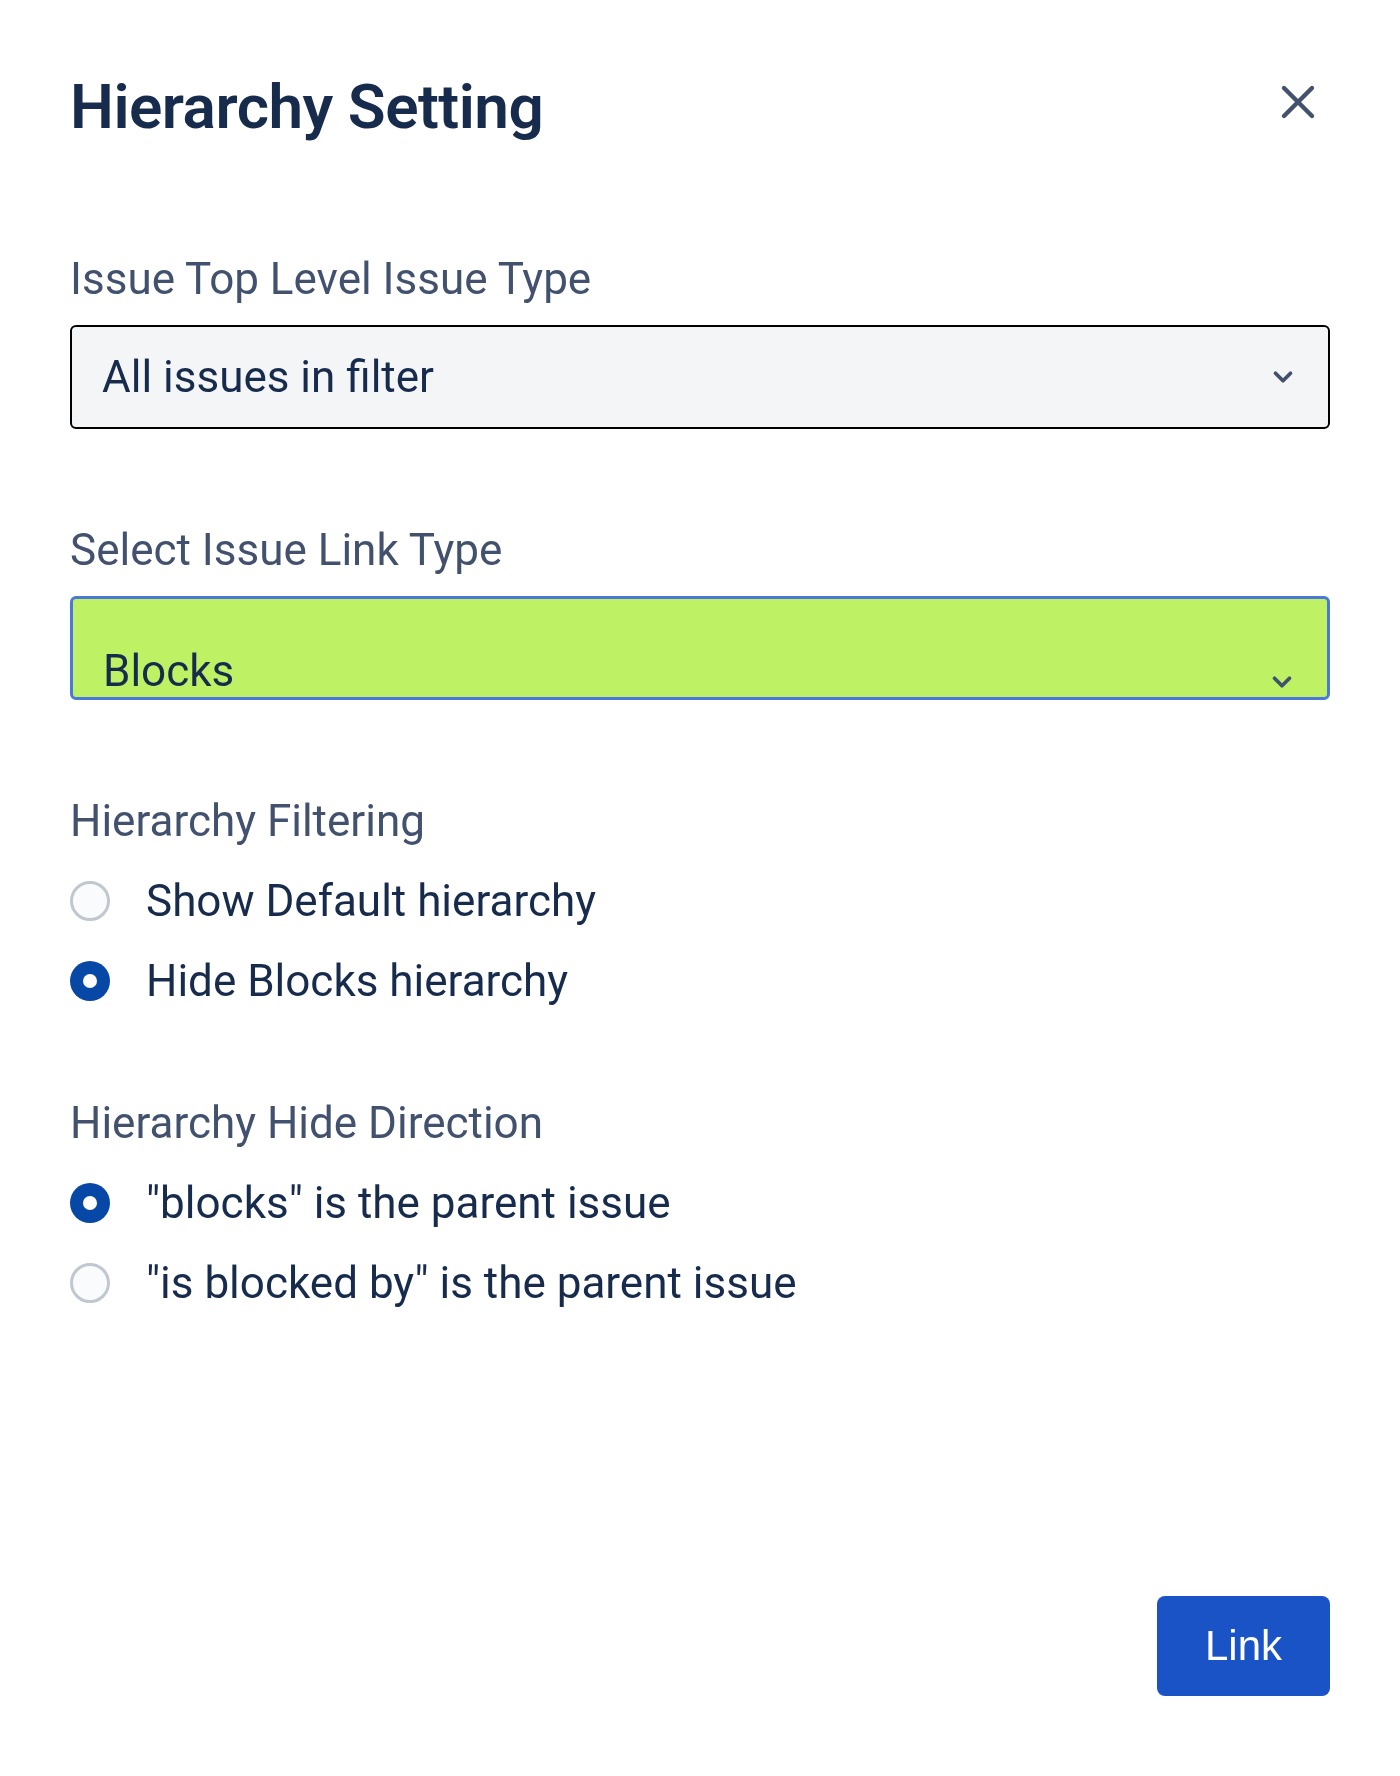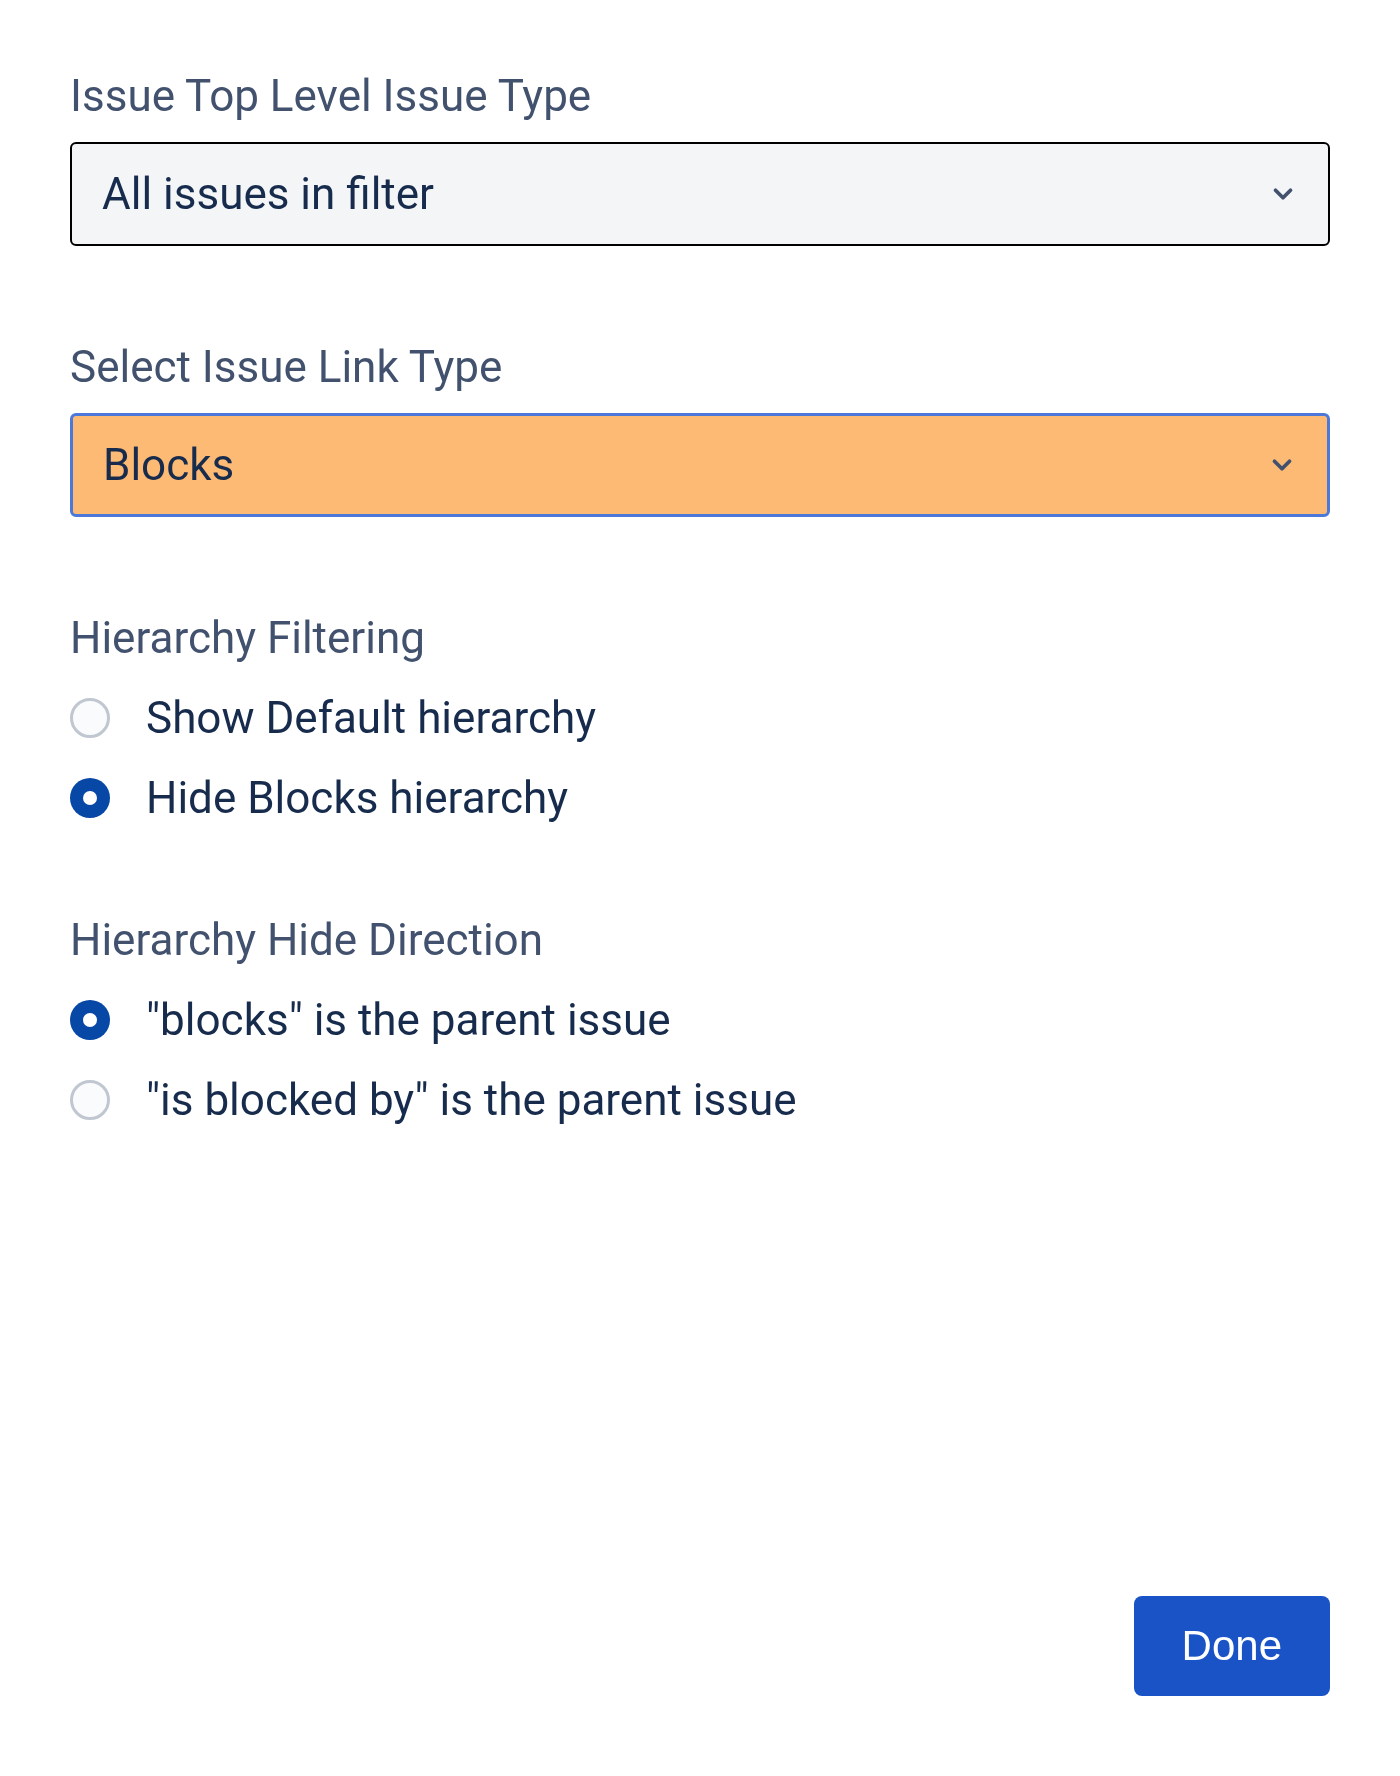--- a/index.html
+++ b/index.html
@@ -58,22 +58,23 @@
     font-size: 44px;
     color: #172b4d;
     border-radius: 6px;
     cursor: pointer;
   }
   .select.filled {
     background: #f4f5f7;
     border: 2px solid #000000;
   }
   .select.outlined {
-    background: #fdba74;
+    background: #bef264;
     border: 3px solid #4c78d9;
+    align-items: flex-end;
   }
   .select .chev { color: #42526e; flex-shrink:0; }
   .select .chev svg { display:block; }
 
   .section-heading {
     font-size: 44px;
     color: #42526e;
     margin-bottom: 28px;
     font-weight: 400;
   }
@@ -127,20 +128,31 @@
     padding: 26px 48px;
     border-radius: 8px;
     cursor: pointer;
   }
 </style>
 </head>
 <body>
 
 <div class="dialog">
 
+  <div class="dialog-header">
+    <div class="dialog-title">Hierarchy Setting</div>
+    <button class="close-btn">
+      <span>
+        <svg width="48" height="48" viewBox="0 0 24 24" fill="none" stroke="currentColor" stroke-width="2.2" stroke-linecap="round">
+            <line x1="5" y1="5" x2="19" y2="19"></line>
+            <line x1="19" y1="5" x2="5" y2="19"></line>
+          </svg>
+      </span>
+    </button>
+  </div>
 
   <div class="field-group">
     <div class="field-label">Issue Top Level Issue Type</div>
     <div class="select filled">
       <span>All issues in filter</span>
       <span class="chev">
         <svg width="30" height="30" viewBox="0 0 24 24" fill="none" stroke="currentColor" stroke-width="3" stroke-linecap="round" stroke-linejoin="round">
             <polyline points="6 9 12 15 18 9"></polyline>
           </svg>
       </span>
@@ -185,16 +197,16 @@
         <span class="radio-label">"blocks" is the parent issue</span>
       </div>
       <div class="radio-item">
         <span class="radio-outer unchecked"></span>
         <span class="radio-label">"is blocked by" is the parent issue</span>
       </div>
     </div>
   </div>
 
   <div class="footer">
-    <button class="done-btn">Done</button>
+    <button class="done-btn">Link</button>
   </div>
 
 </div>
 
 </body></html>

